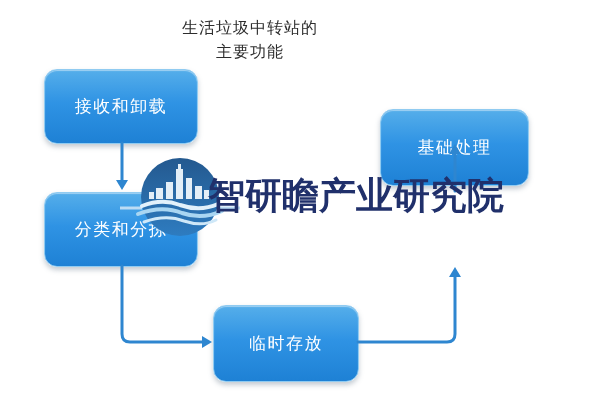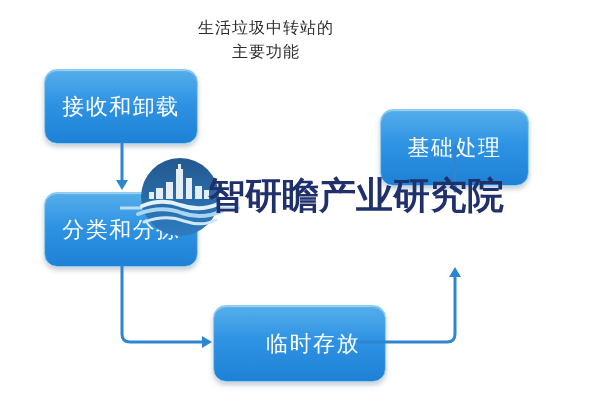--- a/index.html
+++ b/index.html
@@ -9,41 +9,41 @@
   }
   #canvas{
     position:relative;
     width:600px;height:407px;
     background:#ffffff;
     overflow:hidden;
   }
   
   .diagram-title{
     position:absolute;
-    left:146px;top:16px;width:240px;
+    left:130px;top:16px;width:240px;
     text-align:center;
     font-size:16px;line-height:24px;
     color:#2d2d2d;
     letter-spacing:1px;
   }
   
   .node{
     position:absolute;
     border-radius:13px;
     background:linear-gradient(180deg,#55aeea 0%,#2f93e4 45%,#1e81d5 100%);
     border:1px solid #90cbf1;
     box-shadow:0 3px 5px rgba(90,110,130,0.35), inset 0 1px 1px rgba(255,255,255,0.45);
     color:#ffffff;
     display:flex;align-items:center;justify-content:center;
-    font-size:22px;letter-spacing:1.5px;
+    font-size:17px;letter-spacing:1.5px;
     z-index:1;
   }
   #node-receive   {left:44px; top:69px;  width:152px;height:73px;}
   #node-sort      {left:44px; top:192px; width:152px;height:73px;}
-  #node-storage   {left:213px;top:305px; width:144px;height:75px;padding-left:27px;}
+  #node-storage   {left:213px;top:305px; width:144px;height:75px;}
   #node-transport {left:380px;top:192px; width:147px;height:71px;}
   #node-treatment {left:380px;top:67px;  width:147px;height:75px;margin-top:42px;}
   
   #connectors{
     position:absolute;left:0;top:0;width:600px;height:407px;
     z-index:2;pointer-events:none;
   }
   
   .watermark{position:absolute;z-index:5;}
   #wm-logo{left:118px;top:156px;width:124px;height:84px;}

